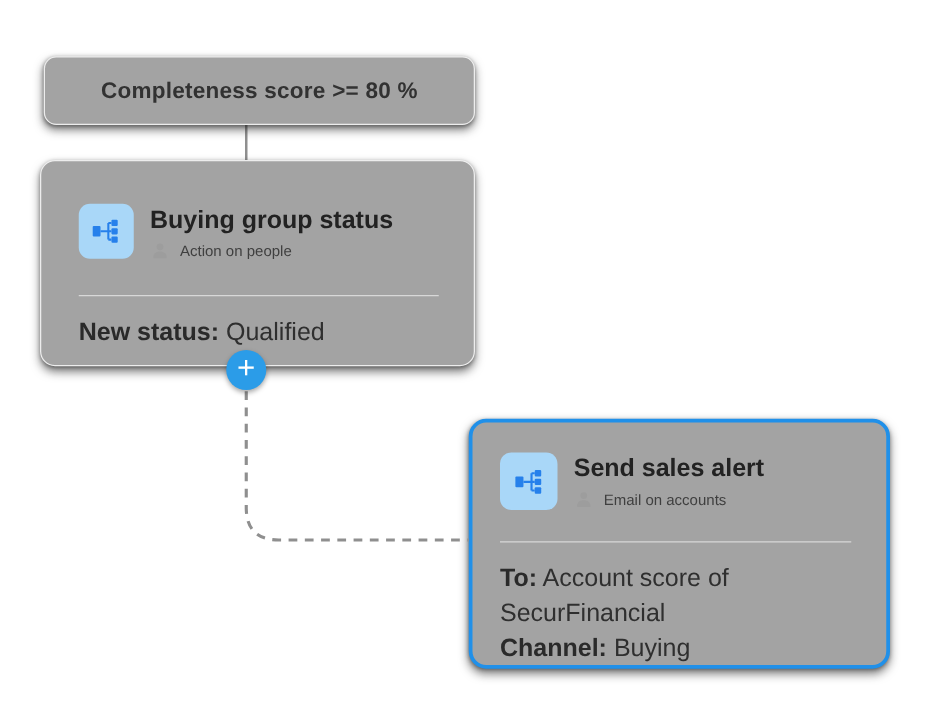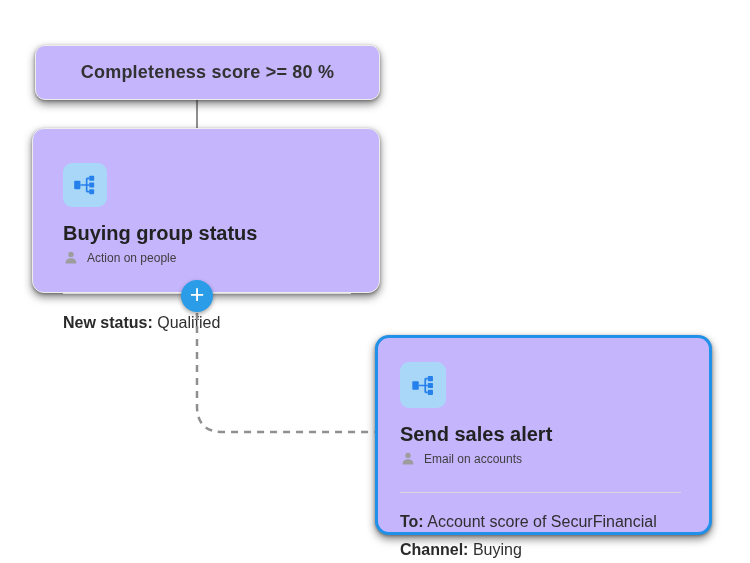--- a/index.html
+++ b/index.html
@@ -13,21 +13,21 @@
     --text-dark:#2B2B2B;
     --text-gray:#3F3F3F;
     --person-icon-gray:#9D9D9D;
   }
   *{margin:0;padding:0;box-sizing:border-box;}
   html,body{background:#fff;}
   body{font-family:"Liberation Sans","DejaVu Sans",sans-serif;color:var(--text-dark);}
   .canvas{position:relative;width:750px;height:563px;background:#fff;overflow:hidden;}
 
   .card{
-    position:absolute;background:#c4b5fd;border:1px solid #EDEDED;
+    position:absolute;background:#a3a3a3;border:1px solid #EDEDED;
     box-shadow:0 4px 8px rgba(25,25,25,.55), 0 1px 3px rgba(25,25,25,.35);
   }
 
   
   .card-condition{
     left:35px;top:45px;width:345px;height:55px;border-radius:10px;
     display:flex;align-items:center;justify-content:center;
   }
   .condition-text{font-size:18px;font-weight:700;color:#323232;letter-spacing:.2px;}
 
@@ -39,36 +39,36 @@
     left:32px;top:128px;width:348px;height:165px;border-radius:12px;
     padding:34px 28px 0 30px;
   }
   
   .card-sales-alert{
     left:375px;top:335px;width:337px;height:200px;border-radius:14px;
     border:3px solid var(--selected-border-blue);
     padding:24px 28px 0 22px;
   }
 
-  .node-header{display:flex;align-items:flex-start;gap:13px;flex-direction:column;}
+  .node-header{display:flex;align-items:flex-start;gap:13px;}
   .node-icon{
     flex:0 0 auto;width:44px;height:44px;border-radius:9px;
     background:var(--icon-bg-blue);display:flex;align-items:center;justify-content:center;
   }
   .card-sales-alert .node-icon{width:46px;height:46px;}
   .node-titles{padding-top:1px;}
   .node-title{font-size:20px;font-weight:700;color:#222;line-height:24px;}
   .node-subtitle{display:flex;align-items:center;gap:8px;margin-top:3px;font-size:12px;color:var(--text-gray);line-height:20px;}
   .person{display:inline-flex;width:16px;height:16px;}
 
   .divider{height:1px;background:var(--divider-gray);border:none;}
   .card-buying-group .divider{margin-top:25px;}
   .card-sales-alert .divider{margin-top:23px;}
 
-  .node-detail{margin-top:15px;font-size:16px;color:#2F2F2F;line-height:28px;}
+  .node-detail{margin-top:15px;font-size:20px;color:#2F2F2F;line-height:28px;}
   .lbl{font-weight:700;color:#2A2A2A;}
 
   
   .plus{
     position:absolute;left:181px;top:280px;width:32px;height:32px;border-radius:50%;
     background:var(--plus-button-blue);border:none;color:#fff;cursor:pointer;
     display:flex;align-items:center;justify-content:center;
     font-family:"Liberation Sans","DejaVu Sans",sans-serif;
     font-size:25px;font-weight:400;line-height:1;padding-bottom:3px;
     box-shadow:0 2px 4px rgba(0,0,0,.35);z-index:5;

